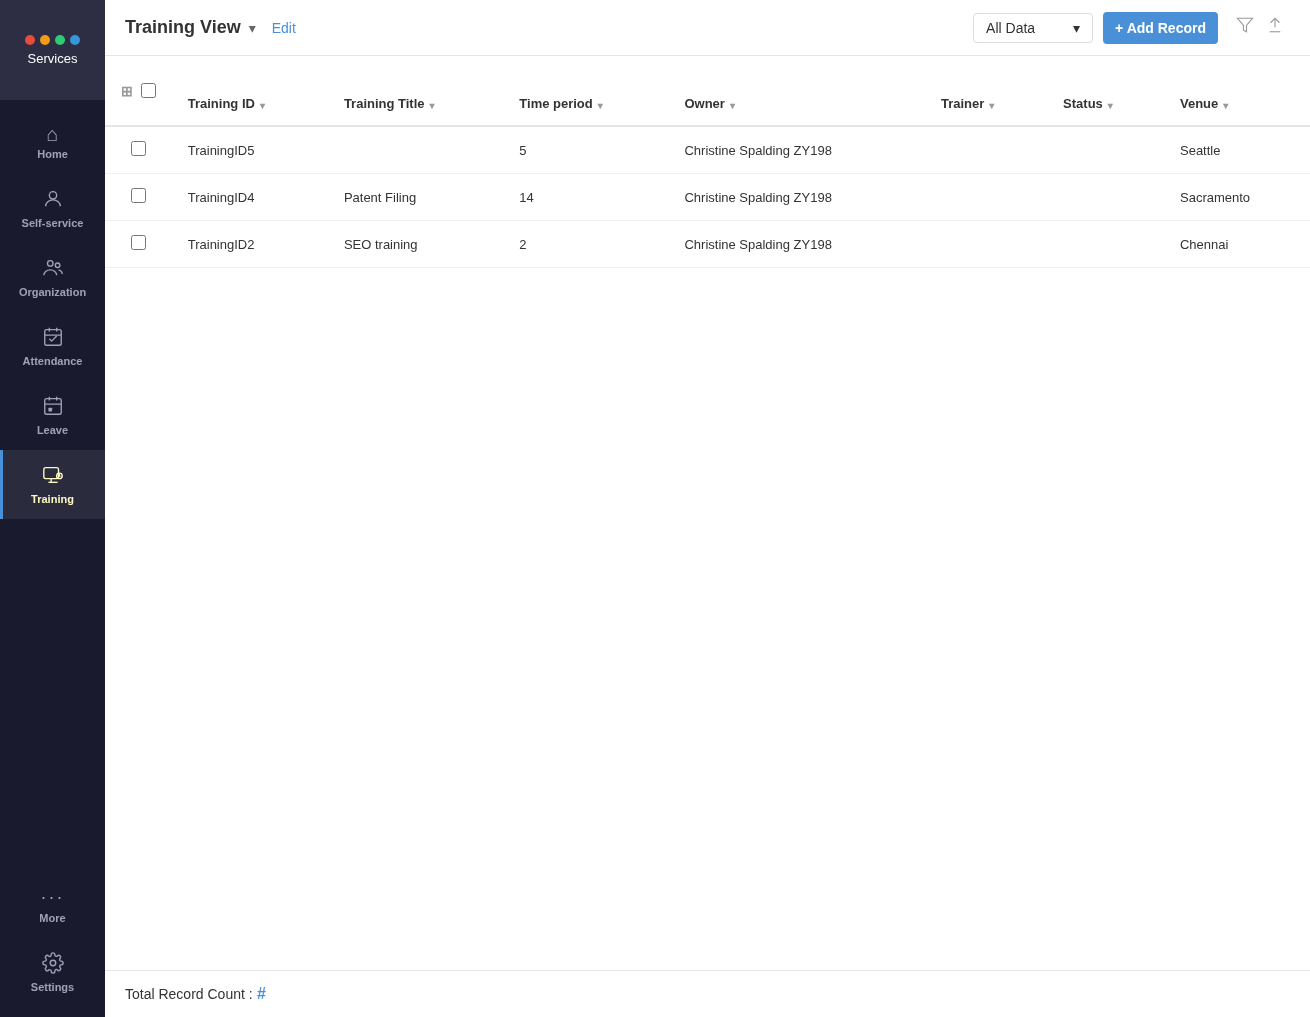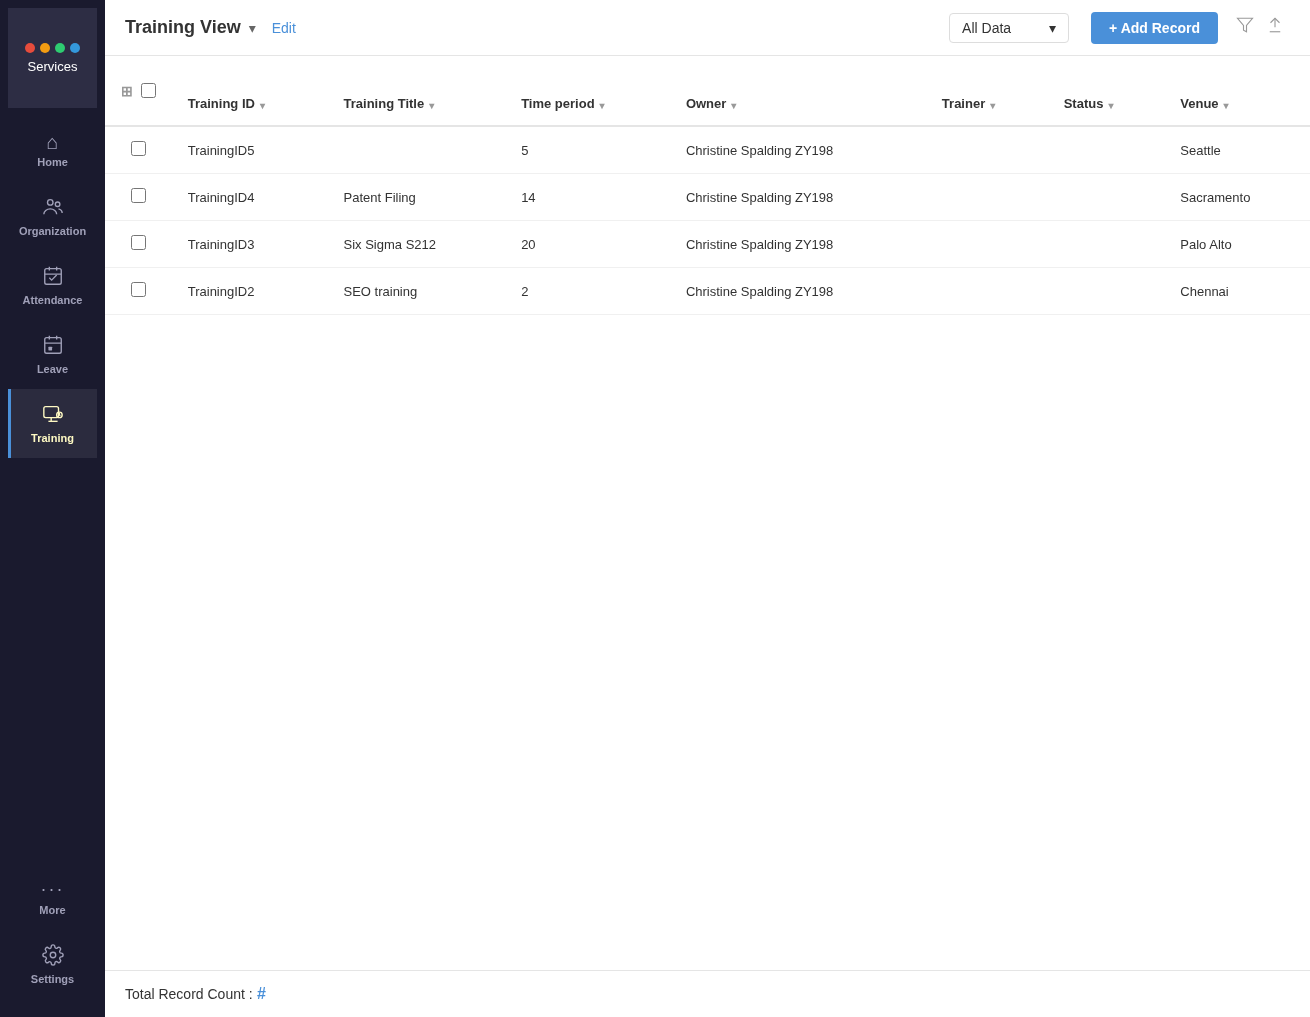--- a/index.html
+++ b/index.html
@@ -5,21 +5,21 @@
     * { box-sizing: border-box; margin: 0; padding: 0; }
     body { font-family: -apple-system, BlinkMacSystemFont, 'Segoe UI', sans-serif; display: flex; height: 1017px; width: 1310px; overflow: hidden; background: #f5f5f5; }
 
     
     .sidebar {
       width: 105px;
       background: #1a1a2e;
       display: flex;
       flex-direction: column;
       align-items: center;
-      padding: 8px;
+      padding: 0;
       flex-shrink: 0;
       height: 100%;
     }
     .sidebar-services {
       width: 100%;
       background: #2d2d44;
       display: flex;
       align-items: center;
       justify-content: center;
       padding: 10px 0;
@@ -136,34 +136,34 @@
     .topbar-filter-select {
       display: flex;
       align-items: center;
       border: 1px solid #ddd;
       border-radius: 4px;
       padding: 6px 12px;
       font-size: 14px;
       color: #333;
       background: #fff;
       cursor: pointer;
-      margin-right: 22px;
+      margin-right: 10px;
       gap: 8px;
       min-width: 120px;
       justify-content: space-between;
     }
     .add-record-btn {
       display: flex;
       align-items: center;
       gap: 6px;
       background: #4a90d9;
       color: #ffffff;
       border: none;
       border-radius: 4px;
-      padding: 8px 18px;
+      padding: 8px 12px;
       font-size: 14px;
       font-weight: 600;
       cursor: pointer;
       margin-right: 12px;
     }
     .topbar-icon-btn {
       background: none;
       border: none;
       cursor: pointer;
       color: #999;
@@ -265,20 +265,29 @@
       <span class="dot dot-green"></span>
       <span class="dot dot-blue"></span>
     </div>
     <span class="sidebar-services-label">Services</span>
   </div>
 
   <div class="sidebar-nav">
     <div class="nav-item">
       <span class="nav-icon">⌂</span>
       <span class="nav-label">Home</span>
+    </div>
+    <div class="nav-item">
+      <span class="nav-icon">
+        <svg width="22" height="22" viewBox="0 0 24 24" fill="none" stroke="currentColor" stroke-width="1.5">
+            <circle cx="12" cy="8" r="4"></circle>
+            <path d="M4 20c0-4 3.6-7 8-7s8 3 8 7"></path>
+          </svg>
+      </span>
+      <span class="nav-label">Self-service</span>
     </div>
     <div class="nav-item">
       <span class="nav-icon">
         <svg width="22" height="22" viewBox="0 0 24 24" fill="none" stroke="currentColor" stroke-width="1.5">
             <circle cx="9" cy="7" r="3"></circle>
             <circle cx="17" cy="9" r="2.5"></circle>
             <path d="M2 20c0-3.3 3.1-6 7-6s7 2.7 7 6"></path>
             <path d="M18 14c2.2.5 4 2.1 4 4.5"></path>
           </svg>
       </span>
@@ -438,32 +447,20 @@
       <td>14</td>
       <td>Christine Spalding ZY198</td>
       <td></td>
       <td></td>
       <td>Sacramento</td>
     </tr>
           <tr>
       <td class="checkbox-cell">
         <input type="checkbox" style="">
       </td>
-      <td>TrainingID3</td>
-      <td>Six Sigma S212</td>
-      <td>20</td>
-      <td>Christine Spalding ZY198</td>
-      <td></td>
-      <td></td>
-      <td>Palo Alto</td>
-    </tr>
-          <tr>
-      <td class="checkbox-cell">
-        <input type="checkbox" style="">
-      </td>
       <td>TrainingID2</td>
       <td>SEO training</td>
       <td>2</td>
       <td>Christine Spalding ZY198</td>
       <td></td>
       <td></td>
       <td>Chennai</td>
     </tr>
         </tbody>
     </table>

